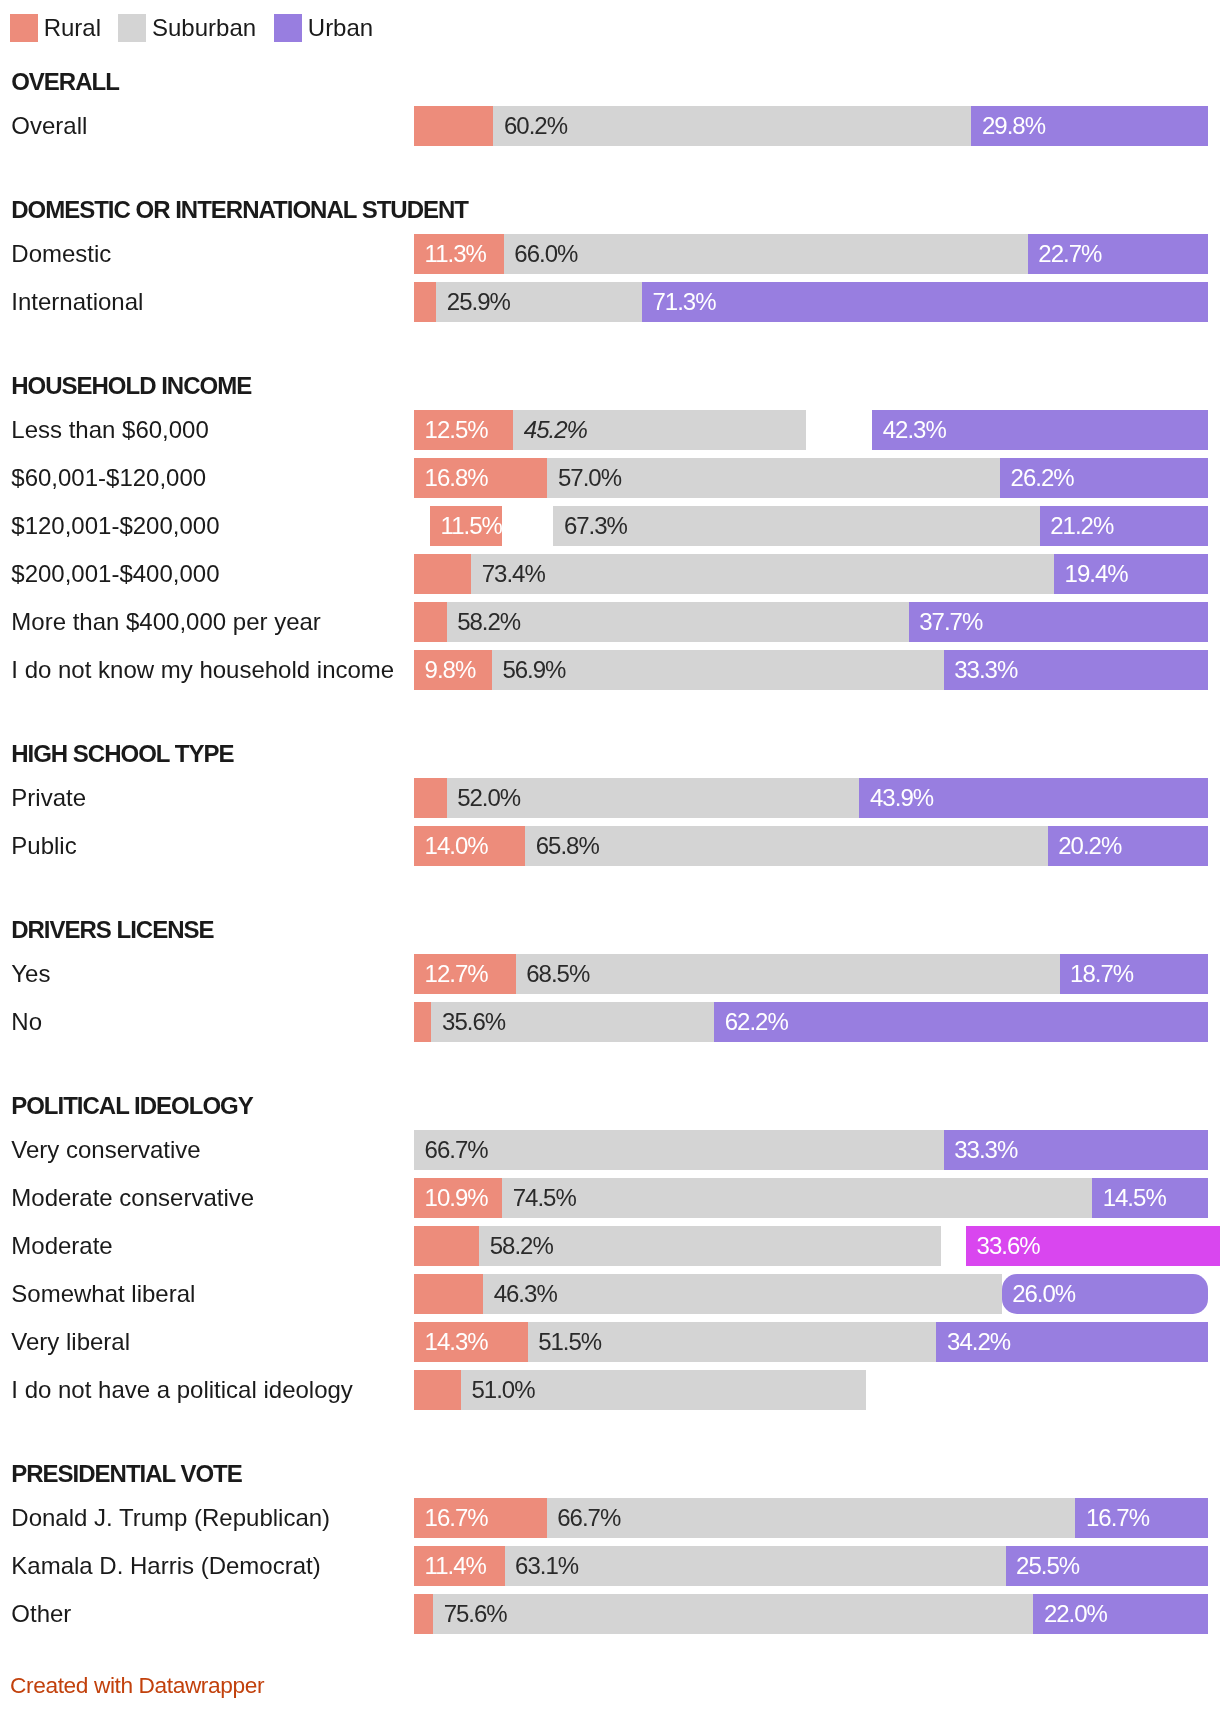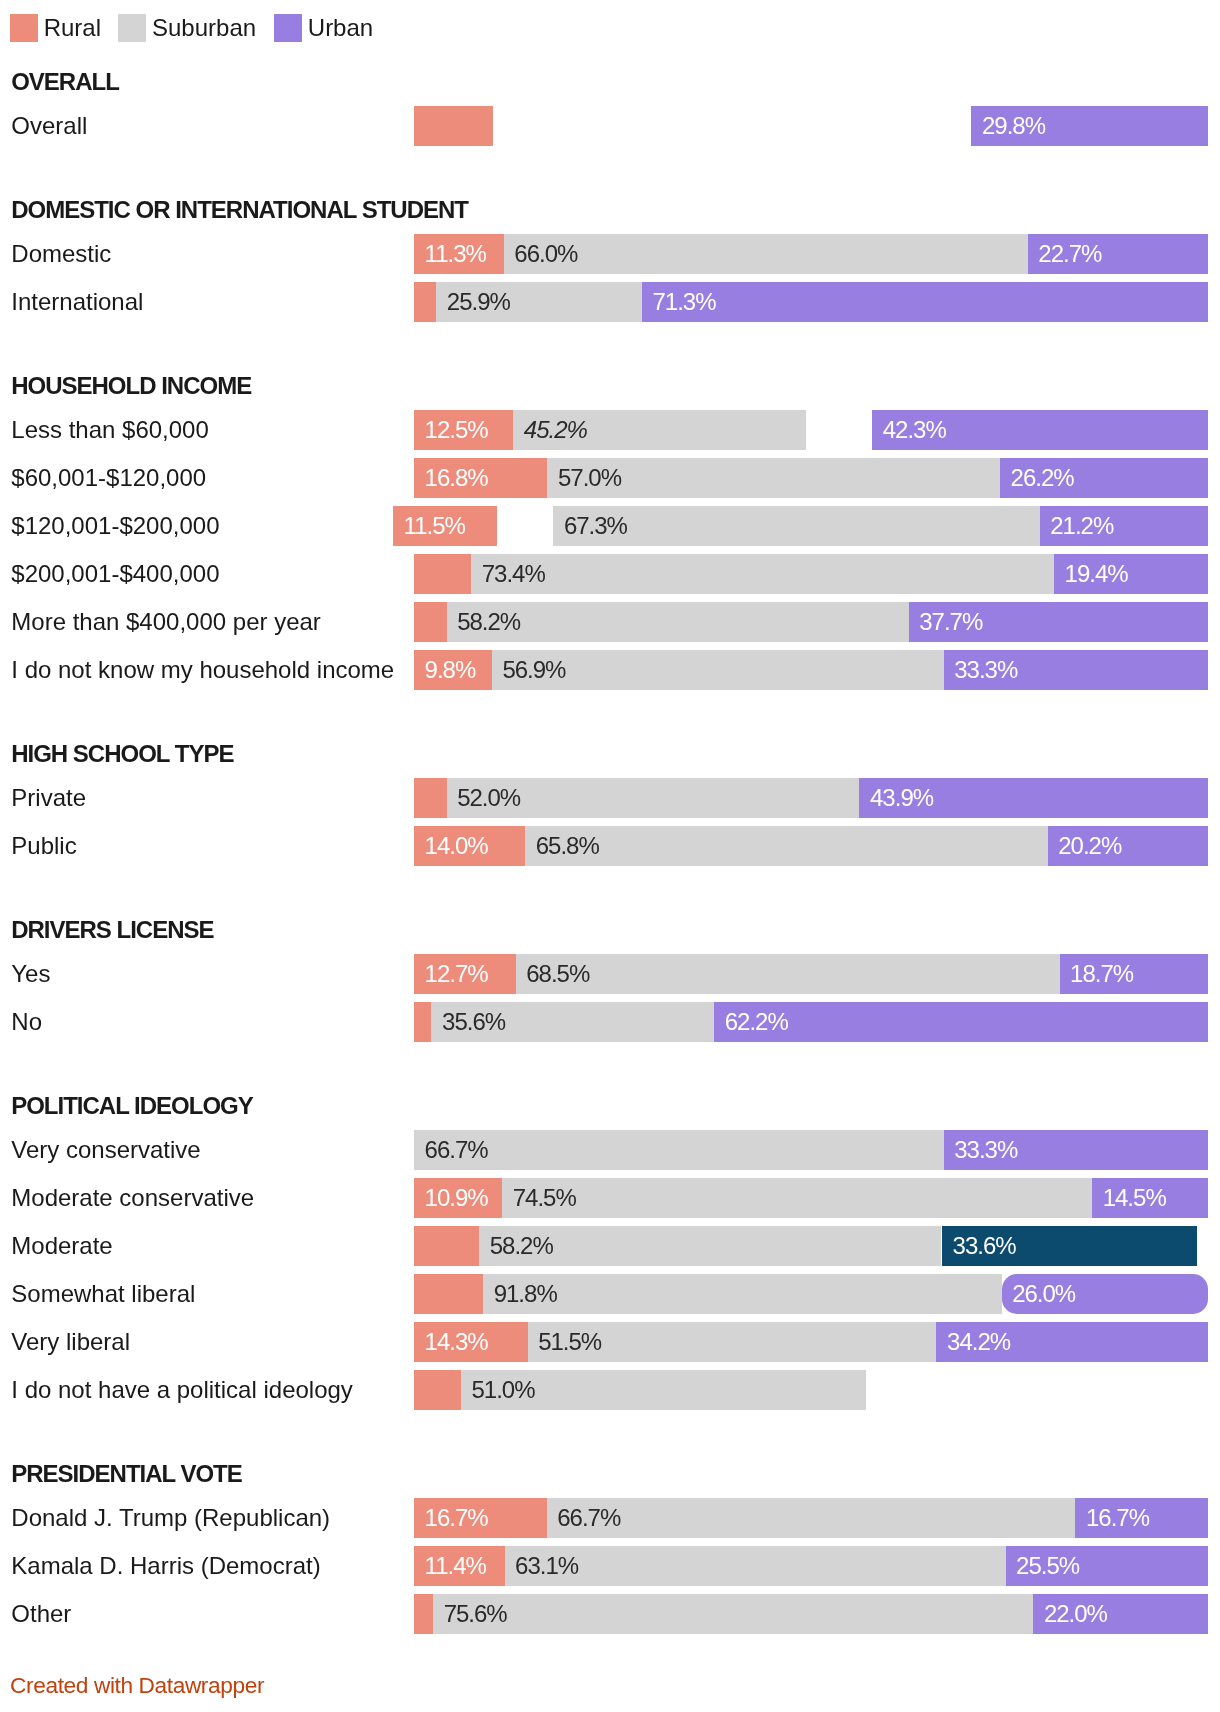--- a/index.html
+++ b/index.html
@@ -74,20 +74,23 @@
       <span class="legend-swatch" style="background: rgb(152, 126, 224);"></span>
       <span class="legend-label" style="left:33.8px">Urban</span>
     </div>
   </div>
 
   <div class="group">
     <div class="group-title" style="top:69.8px">OVERALL</div>
     <div class="row" style="top:105.8px">
       <div class="row-label">Overall</div>
       <div class="bar-seg" style="left: 414px; width: 79.4px; background: rgb(237, 140, 123);"></div>
+      <div class="bar-seg" style="left: 493.4px; width: 477.99px; background: rgb(212, 212, 212);">
+          <span class="seg-label on-light">60.2%</span>
+        </div>
       <div class="bar-seg" style="left: 971.39px; width: 236.61px; background: rgb(152, 126, 224);">
           <span class="seg-label on-dark">29.8%</span>
         </div>
     </div>
   </div>
   <div class="group">
     <div class="group-title" style="top:197.8px">DOMESTIC OR INTERNATIONAL STUDENT</div>
     <div class="row" style="top:233.8px">
       <div class="row-label">Domestic</div>
       <div class="bar-seg" style="left: 414px; width: 89.72px; background: rgb(237, 140, 123);">
@@ -132,21 +135,21 @@
         </div>
       <div class="bar-seg" style="left: 547.39px; width: 452.58px; background: rgb(212, 212, 212);">
           <span class="seg-label on-light">57.0%</span>
         </div>
       <div class="bar-seg" style="left: 999.97px; width: 208.03px; background: rgb(152, 126, 224);">
           <span class="seg-label on-dark">26.2%</span>
         </div>
     </div>
     <div class="row" style="top:505.8px">
       <div class="row-label">$120,001-$200,000</div>
-      <div class="bar-seg" style="left: 393px; width: 104px; background: rgb(237, 140, 123);">
+      <div class="bar-seg" style="left: 430px; width: 72px; background: rgb(237, 140, 123);">
           <span class="seg-label on-dark">11.5%</span>
         </div>
       <div class="bar-seg" style="left: 505.31px; width: 534.36px; background: rgb(212, 212, 212); margin-left: 48px;">
           <span class="seg-label on-light">67.3%</span>
         </div>
       <div class="bar-seg" style="left: 1039.67px; width: 168.33px; background: rgb(152, 126, 224);">
           <span class="seg-label on-dark">21.2%</span>
         </div>
     </div>
     <div class="row" style="top:553.8px">
@@ -255,29 +258,29 @@
       <div class="bar-seg" style="left: 1092.08px; width: 115.92px; background: rgb(152, 126, 224);">
           <span class="seg-label on-dark">14.5%</span>
         </div>
     </div>
     <div class="row" style="top:1225.8px">
       <div class="row-label">Moderate</div>
       <div class="bar-seg" style="left: 414px; width: 65.11px; background: rgb(237, 140, 123);"></div>
       <div class="bar-seg" style="left: 479.11px; width: 462.11px; background: rgb(212, 212, 212);">
           <span class="seg-label on-light">58.2%</span>
         </div>
-      <div class="bar-seg" style="left: 942px; width: 255px; background: #0c4a6e;">
+      <div class="bar-seg" style="left: 966px; width: 255px; background: #d946ef;">
           <span class="seg-label on-dark">33.6%</span>
         </div>
     </div>
     <div class="row" style="top:1273.8px">
       <div class="row-label">Somewhat liberal</div>
       <div class="bar-seg" style="left: 414px; width: 69.08px; background: rgb(237, 140, 123);"></div>
       <div class="bar-seg" style="left: 483.08px; width: 518.48px; background: rgb(212, 212, 212);">
-          <span class="seg-label on-light">91.8%</span>
+          <span class="seg-label on-light">46.3%</span>
         </div>
       <div class="bar-seg" style="left: 1001.56px; width: 206.44px; background: rgb(152, 126, 224); border-radius: 15px;">
           <span class="seg-label on-dark">26.0%</span>
         </div>
     </div>
     <div class="row" style="top:1321.8px">
       <div class="row-label">Very liberal</div>
       <div class="bar-seg" style="left: 414px; width: 113.54px; background: rgb(237, 140, 123);">
           <span class="seg-label on-dark">14.3%</span>
         </div>

